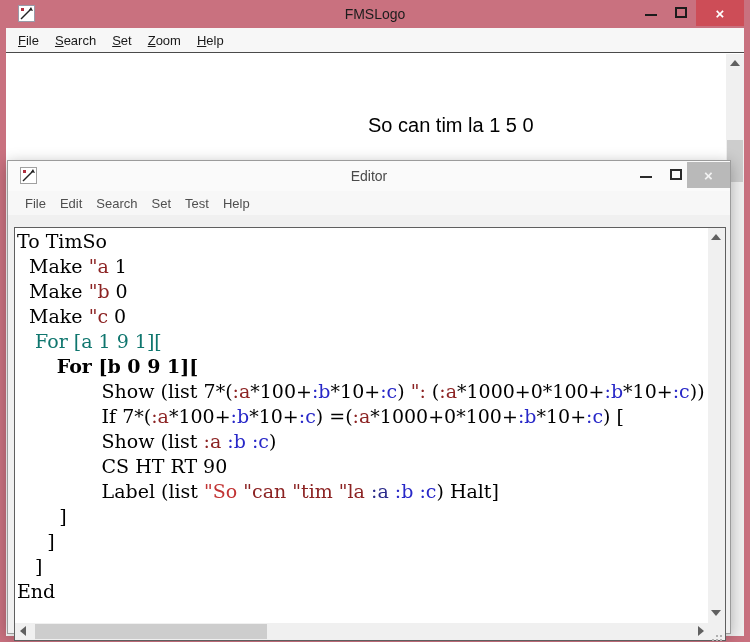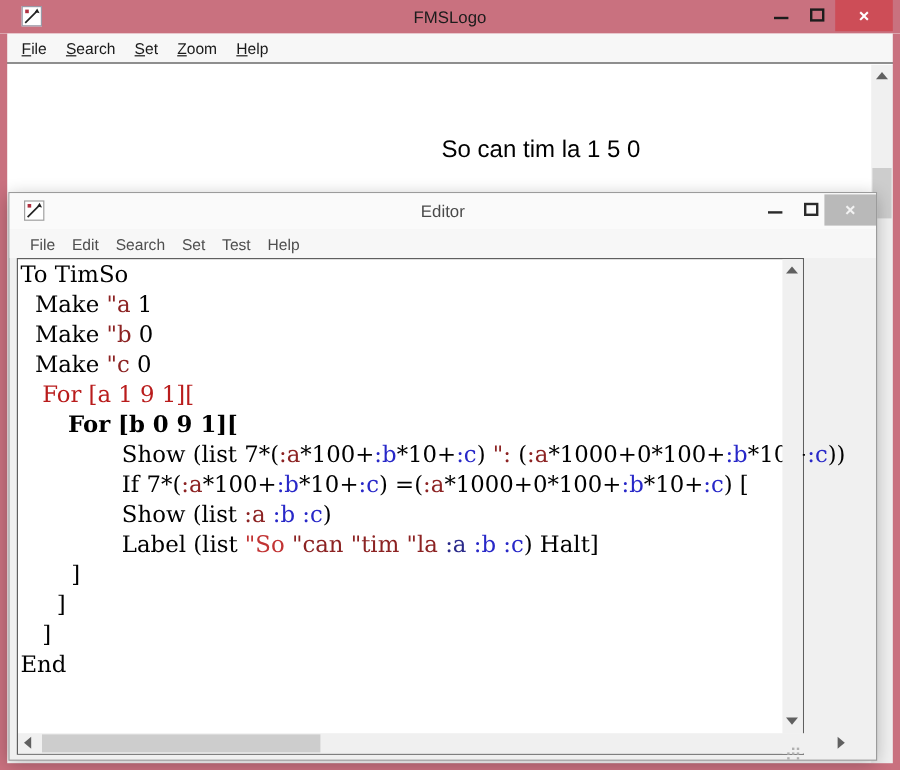--- a/index.html
+++ b/index.html
@@ -64,21 +64,21 @@
   .editor .glyph-min { background:#2a2a2a; }
   .editor .glyph-max { border-color:#2a2a2a; }
   .editor-close-btn { position:absolute; left:679px; top:1px; width:43px; height:26px;
     display:flex; align-items:center; justify-content:center; font-size:15px; font-weight:bold; }
 
   .editor-menubar { position:absolute; left:0; top:30px; width:722px; height:24px;
     background:#f7f7f7; display:flex; align-items:center; padding-left:10px; }
   .editor-menubar .menu-item { padding:0 7px; font-size:13px; color:#4f4f4f; }
 
   
-  .code-control { position:absolute; left:6px; top:54px; width:656px; height:414px;
+  .code-control { position:absolute; left:6px; top:66px; width:712px; height:414px;
     border:1px solid #5f5f5f; background:#ffffff; }
   .code-text { position:absolute; left:0; top:0; width:693px; height:395px; overflow:hidden;
     padding:1px 0 0 2px; }
   .code-line { font-family:"DejaVu Serif", serif; font-size:19px; line-height:25px; white-space:pre; }
 
   
   .ed-vscroll { position:absolute; right:0; top:0; width:17px; height:395px; background:#f0f0f0; }
   
   .ed-hscroll { position:absolute; left:0; bottom:0; width:695px; height:17px; background:#f0f0f0; }
   .ed-hscroll .thumb { position:absolute; left:20px; top:1px; width:232px; height:15px; background:#cdcdcd; }
@@ -163,25 +163,26 @@
       <div class="menu-item">Test</div>
       <div class="menu-item">Help</div>
     </div>
 
     <div class="code-control">
       <div class="code-text">
           <div class="code-line"><span style="color: rgb(0, 0, 0);">To TimSo</span></div>
           <div class="code-line"><span style="color: rgb(0, 0, 0);">  Make </span><span style="color: rgb(140, 35, 35);">"a</span><span style="color: rgb(0, 0, 0);"> 1</span></div>
           <div class="code-line"><span style="color: rgb(0, 0, 0);">  Make </span><span style="color: rgb(140, 35, 35);">"b</span><span style="color: rgb(0, 0, 0);"> 0</span></div>
           <div class="code-line"><span style="color: rgb(0, 0, 0);">  Make </span><span style="color: rgb(140, 35, 35);">"c</span><span style="color: rgb(0, 0, 0);"> 0</span></div>
-          <div class="code-line"><span style="color: #b91c1c; text-align: center;">   For [a 1 9 1][</span></div>
+          <div class="code-line"><span style="color: #0f766e; text-align: center;">   For [a 1 9 1][</span></div>
           <div class="code-line"><span style="color: rgb(0, 0, 0); font-weight: bold;">      For [b 0 9 1][</span></div>
           <div class="code-line"><span style="color: rgb(0, 0, 0);">              Show (list 7*(</span><span style="color: rgb(140, 35, 35);">:a</span><span style="color: rgb(0, 0, 0);">*100+</span><span style="color: rgb(40, 40, 200);">:b</span><span style="color: rgb(0, 0, 0);">*10+</span><span style="color: rgb(40, 40, 200);">:c</span><span style="color: rgb(0, 0, 0);">) </span><span style="color: rgb(140, 35, 35);">":</span><span style="color: rgb(0, 0, 0);"> (</span><span style="color: rgb(140, 35, 35);">:a</span><span style="color: rgb(0, 0, 0);">*1000+0*100+</span><span style="color: rgb(40, 40, 200);">:b</span><span style="color: rgb(0, 0, 0);">*10+</span><span style="color: rgb(40, 40, 200);">:c</span><span style="color: rgb(0, 0, 0);">))</span></div>
           <div class="code-line"><span style="color: rgb(0, 0, 0);">              If 7*(</span><span style="color: rgb(140, 35, 35);">:a</span><span style="color: rgb(0, 0, 0);">*100+</span><span style="color: rgb(40, 40, 200);">:b</span><span style="color: rgb(0, 0, 0);">*10+</span><span style="color: rgb(40, 40, 200);">:c</span><span style="color: rgb(0, 0, 0);">) =(</span><span style="color: rgb(140, 35, 35);">:a</span><span style="color: rgb(0, 0, 0);">*1000+0*100+</span><span style="color: rgb(40, 40, 200);">:b</span><span style="color: rgb(0, 0, 0);">*10+</span><span style="color: rgb(40, 40, 200);">:c</span><span style="color: rgb(0, 0, 0);">) [</span></div>
           <div class="code-line"><span style="color: rgb(0, 0, 0);">              Show (list </span><span style="color: rgb(140, 35, 35);">:a</span><span style="color: rgb(0, 0, 0);"> </span><span style="color: rgb(40, 40, 200);">:b</span><span style="color: rgb(0, 0, 0);"> </span><span style="color: rgb(40, 40, 200);">:c</span><span style="color: rgb(0, 0, 0);">)</span></div>
+          <div class="code-line"><span style="color: rgb(0, 0, 0);">              CS HT RT 90</span></div>
           <div class="code-line"><span style="color: rgb(0, 0, 0);">              Label (list </span><span style="color: rgb(194, 52, 52);">"So</span><span style="color: rgb(0, 0, 0);"> </span><span style="color: rgb(140, 35, 35);">"can</span><span style="color: rgb(0, 0, 0);"> </span><span style="color: rgb(140, 35, 35);">"tim</span><span style="color: rgb(0, 0, 0);"> </span><span style="color: rgb(140, 35, 35);">"la</span><span style="color: rgb(0, 0, 0);"> </span><span style="color: rgb(42, 42, 138);">:a</span><span style="color: rgb(0, 0, 0);"> </span><span style="color: rgb(40, 40, 200);">:b</span><span style="color: rgb(0, 0, 0);"> </span><span style="color: rgb(40, 40, 200);">:c</span><span style="color: rgb(0, 0, 0);">) Halt]</span></div>
           <div class="code-line"><span style="color: rgb(0, 0, 0);">       ]</span></div>
           <div class="code-line"><span style="color: rgb(0, 0, 0);">     ]</span></div>
           <div class="code-line"><span style="color: rgb(0, 0, 0);">   ]</span></div>
           <div class="code-line"><span style="color: rgb(0, 0, 0);">End</span></div>
         </div>
 
       <div class="ed-vscroll">
         <div class="scroll-arrow tri-up" style="left:3px; top:6px;"></div>
         <div class="scroll-arrow tri-down" style="left:3px; top:382px;"></div>

